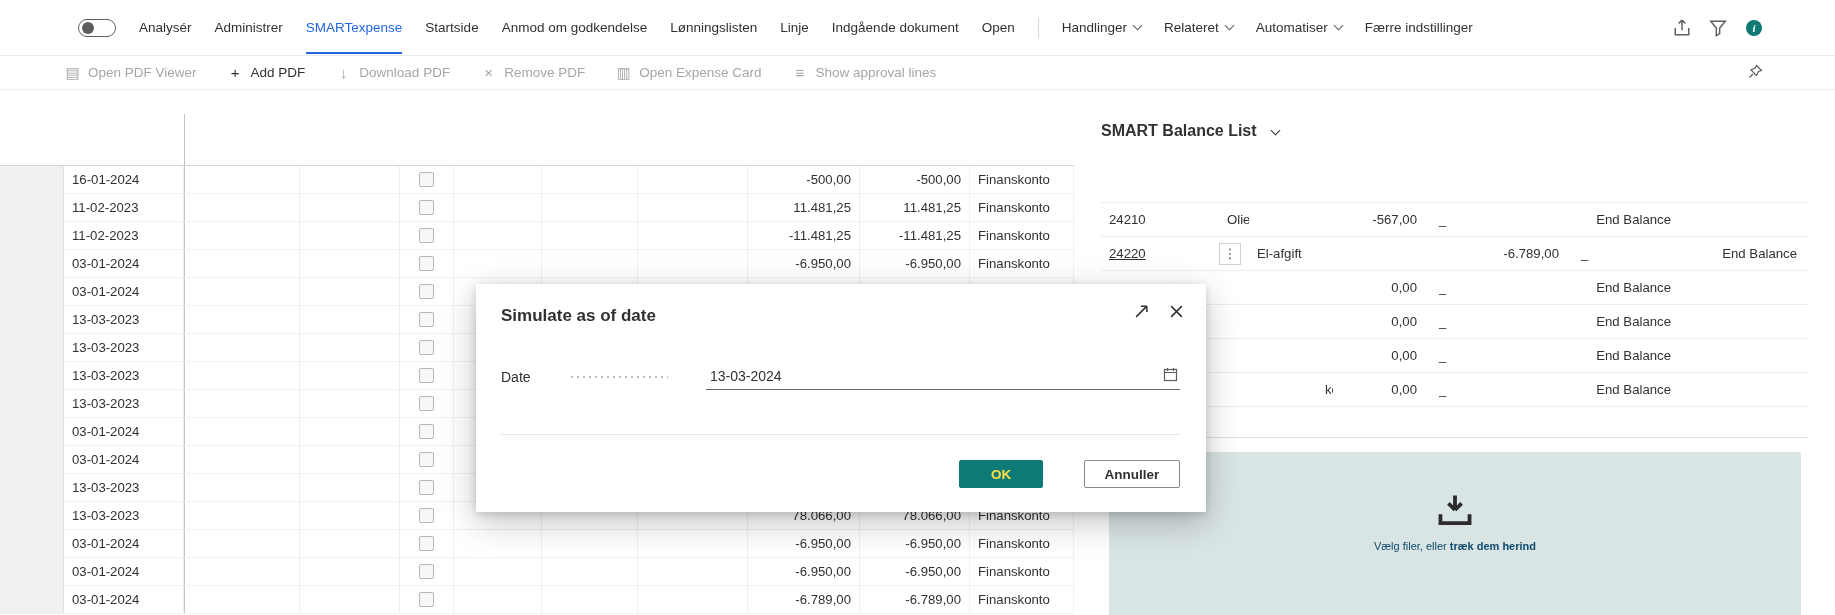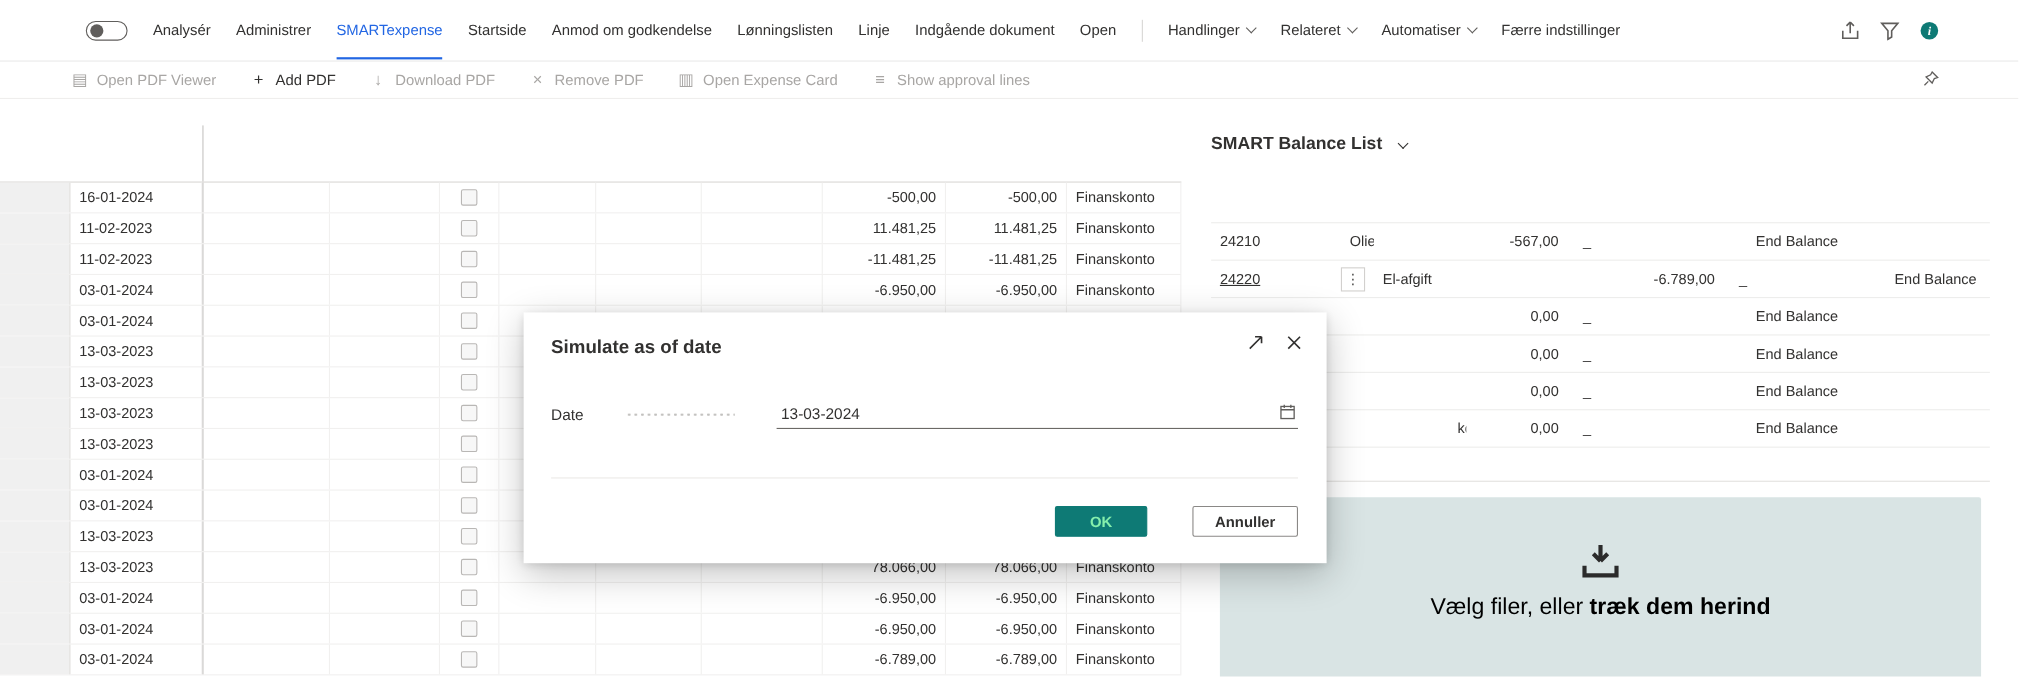--- a/index.html
+++ b/index.html
@@ -70,21 +70,21 @@
   .brow .b-cur { padding-left:14px; }
   .brow.focused .b-no span { text-decoration:underline; cursor:pointer; }
   .brow.frag .b-name { padding-left:106px; }
   .dots-box { width:22px; height:22px; border:1px solid #d2d0ce; background:#fff; display:flex;
     align-items:center; justify-content:center; font-size:13px; color:#494847; cursor:pointer;
     padding:0 !important; }
   .panel-divider { margin-top:30px; border-top:1px solid #e3e1df; }
   .dropzone { margin:14px 8px 0 8px; height:172px; background:var(--dropzone-bg);
     border-radius:2px; display:flex; flex-direction:column; align-items:center;
     padding-top:42px; gap:14px; cursor:pointer; }
-  .dz-text { font-size:21px; color:#000000; }
+  .dz-text { font-size:11px; color:#0c4a6e; }
 
   
   .modal { position:absolute; left:476px; top:284px; width:730px; height:228px; background:#fff;
     box-shadow:0 10px 32px rgba(0,0,0,.24), 0 2px 8px rgba(0,0,0,.14); z-index:10; }
   .modal-title { position:absolute; left:25px; top:22px; font-size:17px; font-weight:700; }
   .modal-icons { position:absolute; right:22px; top:20px; display:flex; gap:20px; }
   .modal-icons .ic { cursor:pointer; display:flex; }
   .mrow { position:absolute; left:25px; right:26px; height:26px; display:flex; align-items:center; }
   .mrow.r1 { top:80px;gap:28px; } .mrow.r2 { top:116px; }
   .mlabel { font-size:14px; white-space:nowrap; }
@@ -97,21 +97,21 @@
     cursor:text; }
   .mtoggle { width:38px; height:18px; border:1px solid #8a8886; border-radius:10px;
     position:relative; background:#fff; cursor:pointer; }
   .mtoggle::after { content:""; position:absolute; width:12px; height:12px; border-radius:50%;
     background:#605e5c; left:3px; top:2px; }
   .mdivider { position:absolute; left:25px; right:26px; top:150px; border-top:1px solid #ebe9e7; }
   .mbuttons { position:absolute; right:26px; top:176px; display:flex; gap:8px; }
   .btn { height:28px; font-size:13.5px; font-weight:700; display:flex; align-items:center;
     justify-content:center; cursor:pointer; border-radius:2px;
     font-family:"Liberation Sans", sans-serif; }
-  .btn-ok { width:84px; background:var(--teal); border:1px solid var(--teal); color:#86efac; }
+  .btn-ok { width:84px; background:var(--teal); border:1px solid var(--teal); color:#fde047; }
   .btn-cancel { width:96px; background:#fff; border:1px solid #8a8886; color:#323130;margin-left:33px; }
 </style>
 </head>
 <body>
 
 <header class="topbar">
   <span class="an-toggle"></span>
   <div class="nav-item">
       <span>Analysér</span>
 

